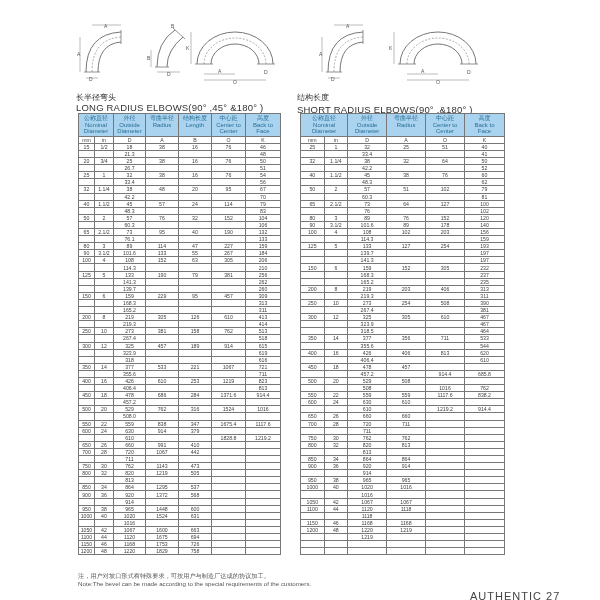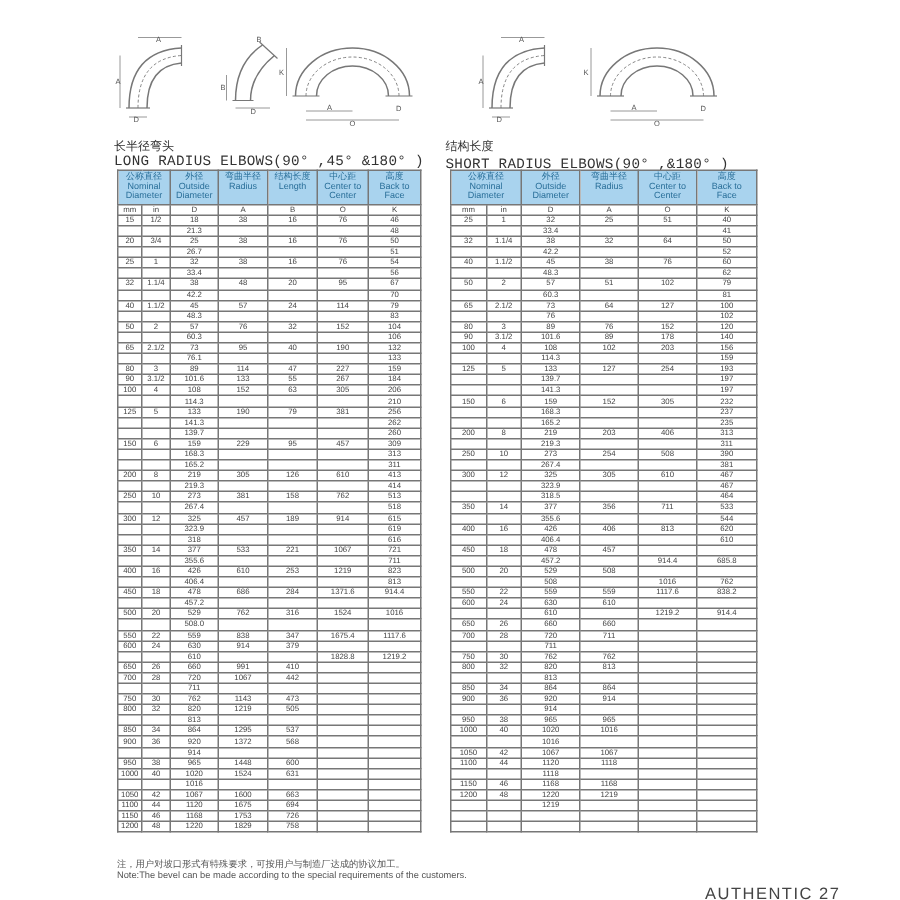--- a/index.html
+++ b/index.html
@@ -1,19 +1,19 @@
 <!DOCTYPE html>
 <html><head>
 <meta charset="utf-8">
 <style>
   html,body{margin:0;padding:0;background:#fff;}
   body{width:600px;height:600px;position:relative;overflow:hidden;font-family:"Liberation Sans",sans-serif;color:#333;}
   .diagram{position:absolute;}
   .title-cn{position:absolute;font-size:8px;color:#333;}
-  .title-en{position:absolute;font-size:9.5px;color:#333;letter-spacing:0.2px;font-family:Liberation Mono, monospace;}
+  .title-en{position:absolute;font-size:9.5px;color:#333;letter-spacing:0.2px;}
   table{position:absolute;border-collapse:collapse;font-size:5.2px;color:#444;table-layout:fixed;}
   td,th{border:0.6px solid #777;padding:0;text-align:center;height:6.1px;line-height:6px;overflow:hidden;white-space:nowrap;}
   th{background:#a9d3ee;font-weight:normal;font-size:6px;line-height:6.6px;color:#2a6f99;height:auto;padding:1px 0;}
   th .cn{color:#2a6f99;display:block;}
   tr.units td{background:#fff;}
   .note{position:absolute;font-size:6.2px;color:#555;}
   .footer{position:absolute;font-size:11px;color:#444;letter-spacing:1px;}
   svg line,svg path,svg circle{stroke:#777;fill:none;}
 </style>
 </head>

